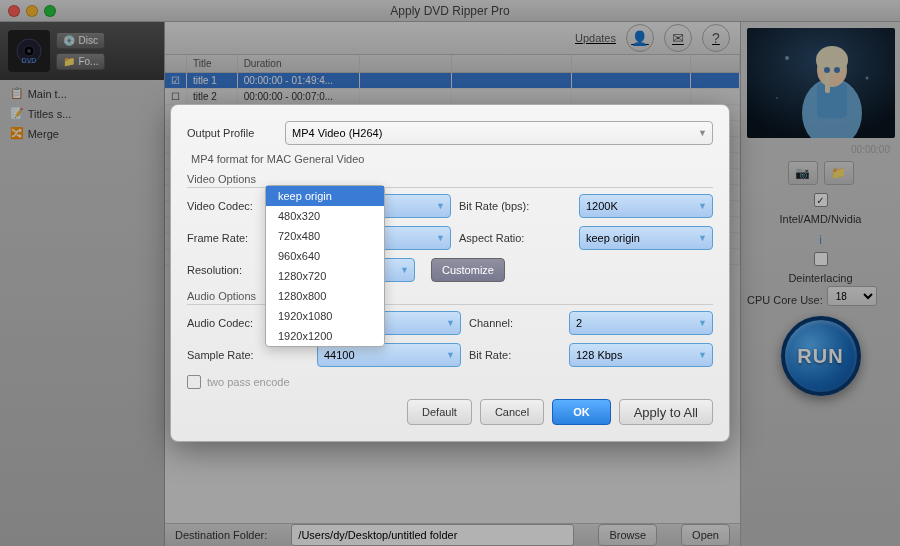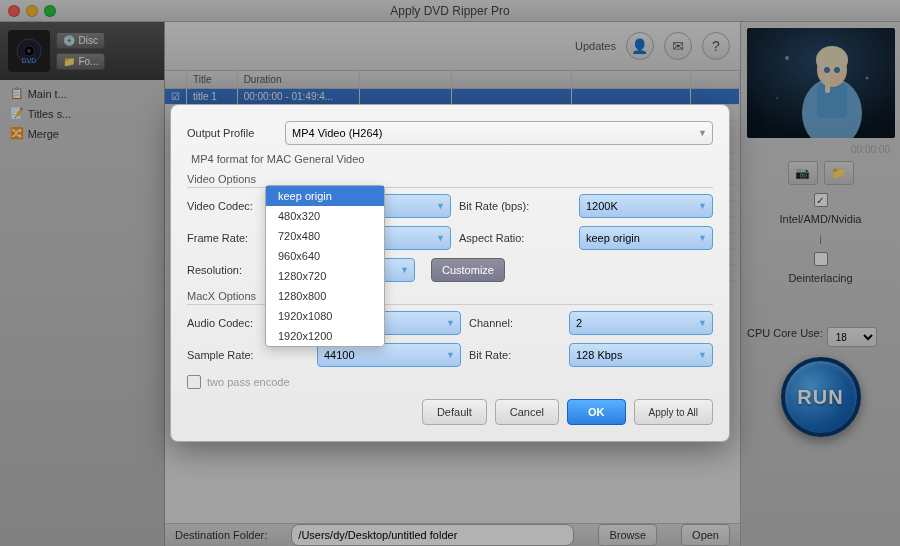--- a/index.html
+++ b/index.html
@@ -101,24 +101,25 @@
       display: flex;
       flex-direction: column;
       background: #e8e8e8;
       position: relative;
     }
 
     
     .header-bar {
       background: linear-gradient(to bottom, #f0f0f0, #dcdcdc);
       border-bottom: 1px solid #bbb;
-      padding: 10px 10px;
+      padding: 2px 10px;
       display: flex;
       align-items: center;
       justify-content: space-between;
+      text-decoration: underline;
     }
     .header-icons {
       display: flex; gap: 10px; align-items: center;
     }
     .header-icon-btn {
       width: 28px; height: 28px; border-radius: 14px;
       background: linear-gradient(to bottom, #f0f0f0, #d8d8d8);
       border: 1px solid #aaa;
       display: flex; align-items: center; justify-content: center;
       cursor: pointer; font-size: 14px; color: #555;
@@ -164,21 +165,21 @@
       padding: 0 10px;
       display: flex;
       align-items: center;
       gap: 24px;
     }
     .dest-label { font-size: 11px; color: #333; white-space: nowrap; }
     .dest-input {
       flex: 1;
       height: 22px;
       border: 1px solid #aaa;
-      border-radius: 8px;
+      border-radius: 3px;
       padding: 0 6px;
       font-size: 11px;
       background: #fff;
     }
     .action-btn {
       height: 22px;
       padding: 0 10px;
       background: linear-gradient(to bottom, #f0f0f0, #d8d8d8);
       border: 1px solid #aaa;
       border-radius: 4px;
@@ -245,21 +246,21 @@
       border: 1px solid #888;
       border-radius: 2px;
       background: #fff;
       display: flex; align-items: center; justify-content: center;
     }
     .option-checkbox.checked::after { content: '✓'; font-size: 10px; color: #333; }
     .option-label { font-size: 11px; color: #333; }
     .info-icon { color: #4a8fd4; font-size: 12px; cursor: pointer; }
 
     .cpu-row {
-      display: flex; align-items: flex-start; gap: 4px; width: 100%; margin-top: 41px;
+      display: flex; align-items: flex-end; gap: 4px; width: 100%;
     }
     .cpu-select {
       height: 20px; font-size: 10px;
       border: 1px solid #aaa; border-radius: 3px;
       background: linear-gradient(to bottom, #f0f0f0, #e0e0e0);
       padding: 0 4px; width: 50px;
     }
 
     .run-btn-wrap {
       margin-top: 4px;
@@ -437,21 +438,21 @@
       height: 26px; padding: 0 20px;
       background: linear-gradient(to bottom, #5ab0ff, #2a80e0);
       border: 1px solid #1a60c0; border-radius: 4px;
       font-size: 11px; cursor: pointer; color: #fff;
       font-weight: bold;
     }
     .btn-apply-all {
       height: 26px; padding: 0 14px;
       background: linear-gradient(to bottom, #f0f0f0, #d8d8d8);
       border: 1px solid #aaa; border-radius: 4px;
-      font-size: 10px; cursor: pointer; color: #333;
+      font-size: 13px; cursor: pointer; color: #333;
     }
   </style>
 </head>
 <body>
 
 <div class="title-bar">
   <div class="title-bar-buttons">
     <div class="tb-btn close"></div>
     <div class="tb-btn minimize"></div>
     <div class="tb-btn maximize"></div>
@@ -755,21 +756,21 @@
     <div class="modal-row" style="position:relative;">
       <span class="modal-label">Resolution:</span>
       <div class="select-wrap-blue" style="flex:1; max-width:130px;">
         <select class="modal-select-blue" style="width:100%;">
           <option>keep origin</option>
         </select>
       </div>
       <button class="customize-btn" style="margin-left:8px;">Customize</button>
     </div>
 
-    <div class="modal-section-title" style="margin-top:6px;">MacX Options</div>
+    <div class="modal-section-title" style="margin-top:6px;">Audio Options</div>
 
     <div class="modal-row">
       <span class="modal-label">Audio Codec:</span>
       <div class="select-wrap-blue" style="flex:1;">
         <select class="modal-select-blue" style="width:100%;">
           <option>aac</option>
         </select>
       </div>
       <span class="modal-label" style="width:60px;">Channel:</span>
       <div class="select-wrap-blue" style="flex:1;">

